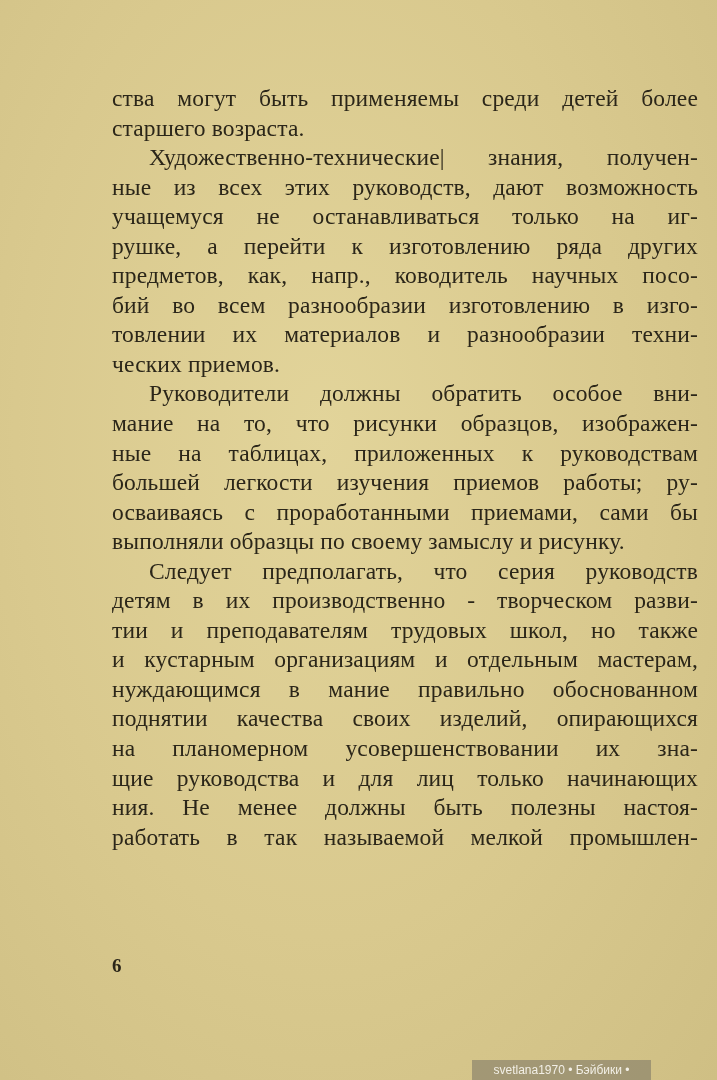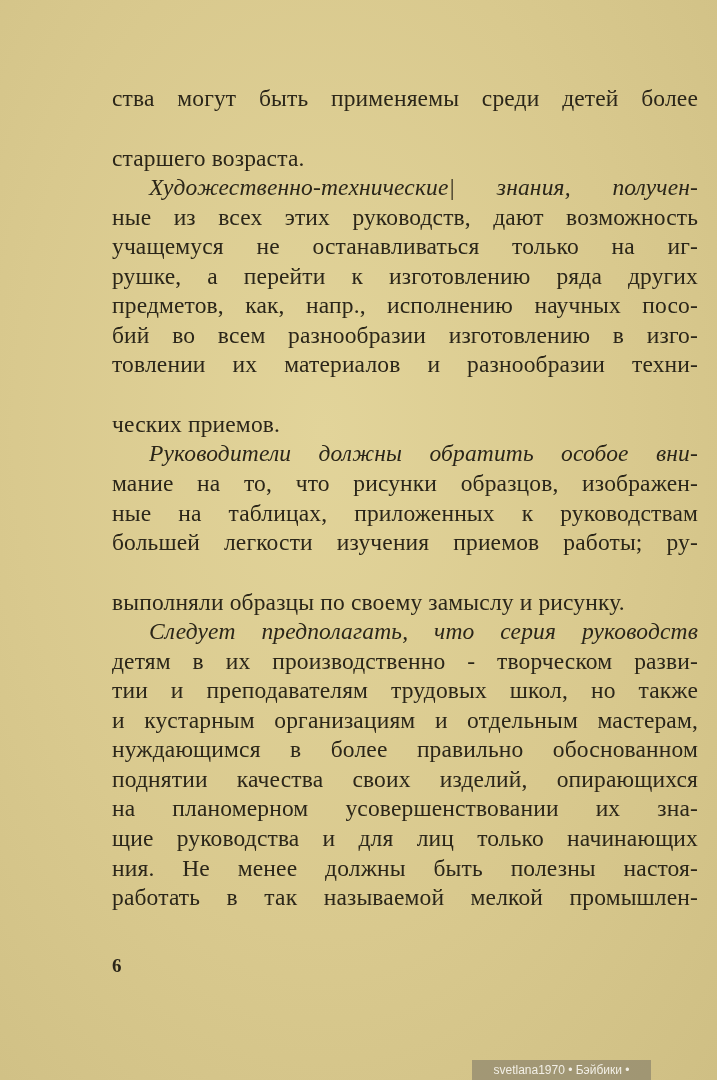--- a/index.html
+++ b/index.html
@@ -11,22 +11,22 @@
     .text-block {
       position: absolute; left: 112px; top: 84px; width: 586px;
       font-family: "Liberation Serif", serif;
       font-size: 23.5px; color: #2b2619;
       letter-spacing: 0.15px;
     }
     .line {
       height: 29.55px; line-height: 29.55px; white-space: nowrap;
       text-align: justify; text-align-last: justify;
     }
-    .line.last { text-align-last: left; margin-top: 30px; }
-    .line.indent { padding-left: 37px; font-style: italic; }
+    .line.last { text-align-last: left; }
+    .line.indent { padding-left: 37px; }
     .page-number {
       position: absolute; left: 112px; top: 955px;
       font-family: "Liberation Serif", serif; font-weight: bold;
       font-size: 19px; color: #2b2619;
     }
     .watermark {
       position: absolute; right: 0; bottom: 0; width: 179px; height: 20px;
       background: rgba(120,115,100,0.55); color: #f2efe6;
       font-family: "Liberation Sans", sans-serif; font-size: 12px;
       line-height: 20px; text-align: center;
@@ -38,36 +38,37 @@
 <div class="page">
   <div class="text-block">
 
     <div class="line">ства могут быть применяемы среди детей более</div>
     <div class="line last">старшего возраста.</div>
 
     <div class="line indent">Художественно-технические| знания, получен-</div>
     <div class="line">ные из всех этих руководств, дают возможность</div>
     <div class="line">учащемуся не останавливаться только на иг-</div>
     <div class="line">рушке, а перейти к изготовлению ряда других</div>
-    <div class="line">предметов, как, напр., исполнению научных посо-</div>
+    <div class="line">предметов, как, напр., ководитель научных посо-</div>
     <div class="line">бий во всем разнообразии изготовлению в изго-</div>
     <div class="line">товлении их материалов и разнообразии техни-</div>
     <div class="line last">ческих приемов.</div>
 
     <div class="line indent">Руководители должны обратить особое вни-</div>
     <div class="line">мание на то, что рисунки образцов, изображен-</div>
     <div class="line">ные на таблицах, приложенных к руководствам</div>
     <div class="line">большей легкости изучения приемов работы; ру-</div>
+    <div class="line">осваиваясь с проработанными приемами, сами бы</div>
     <div class="line last">выполняли образцы по своему замыслу и рисунку.</div>
 
     <div class="line indent">Следует предполагать, что серия руководств</div>
     <div class="line">детям в их производственно - творческом разви-</div>
     <div class="line">тии и преподавателям трудовых школ, но также</div>
     <div class="line">и кустарным организациям и отдельным мастерам,</div>
-    <div class="line">нуждающимся в более правильно обоснованном</div>
+    <div class="line">нуждающимся в мание правильно обоснованном</div>
     <div class="line">поднятии качества своих изделий, опирающихся</div>
     <div class="line">на планомерном усовершенствовании их зна-</div>
     <div class="line">щие руководства и для лиц только начинающих</div>
     <div class="line">ния. Не менее должны быть полезны настоя-</div>
     <div class="line">работать в так называемой мелкой промышлен-</div>
   </div>
 
   <div class="page-number">6</div>
 
   <div class="watermark">svetlana1970 • Бэйбики • babiki.ru</div>

